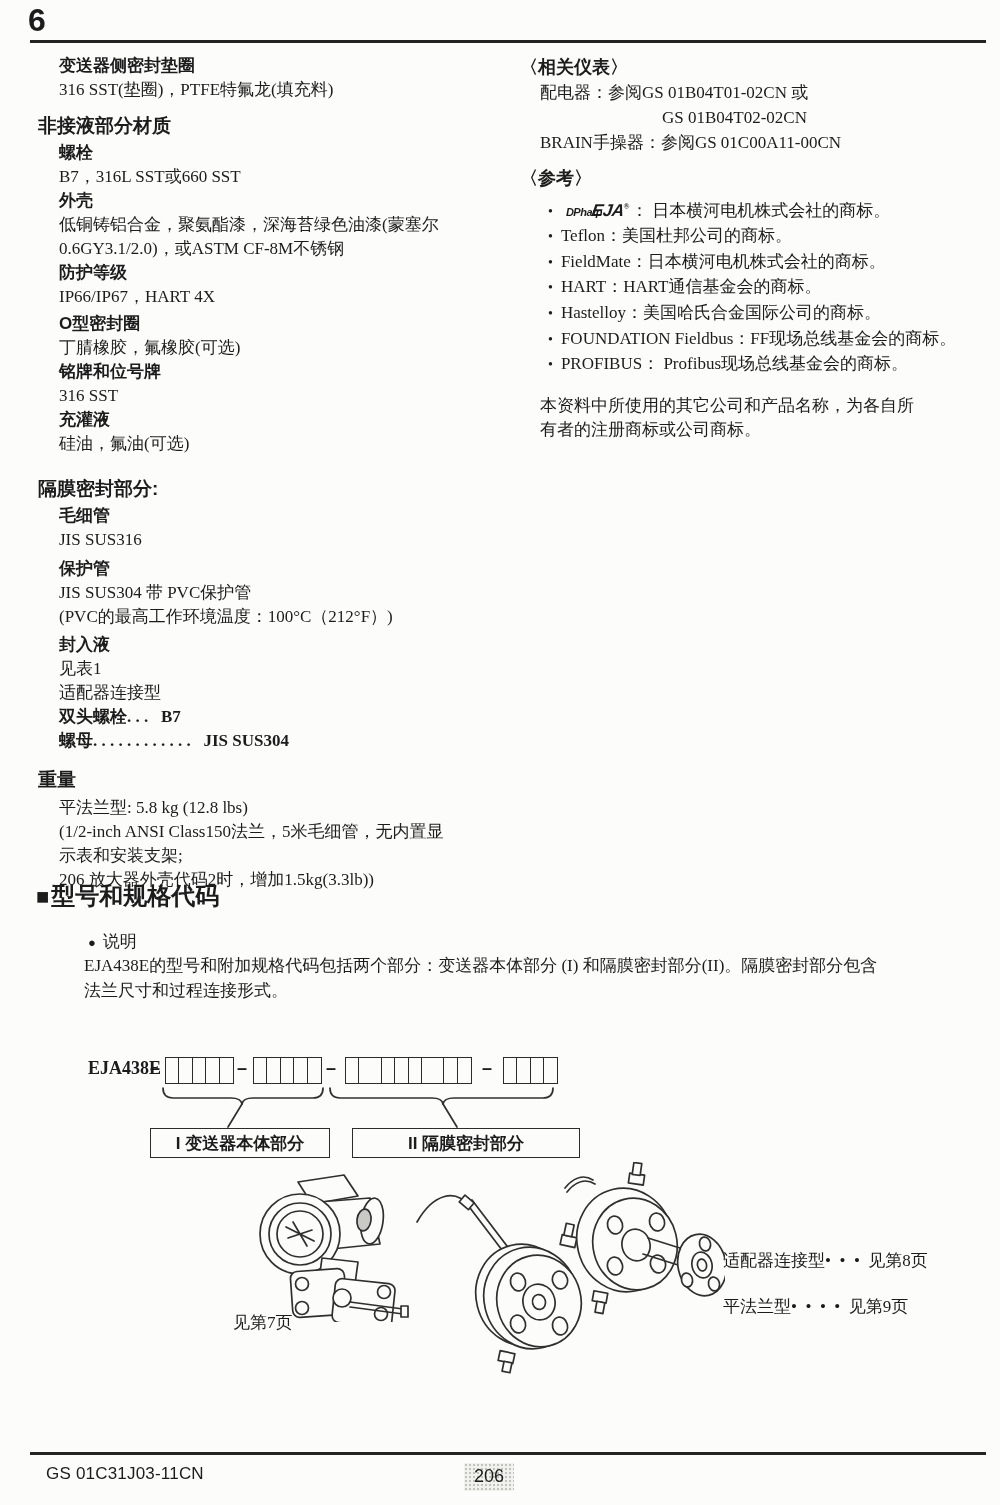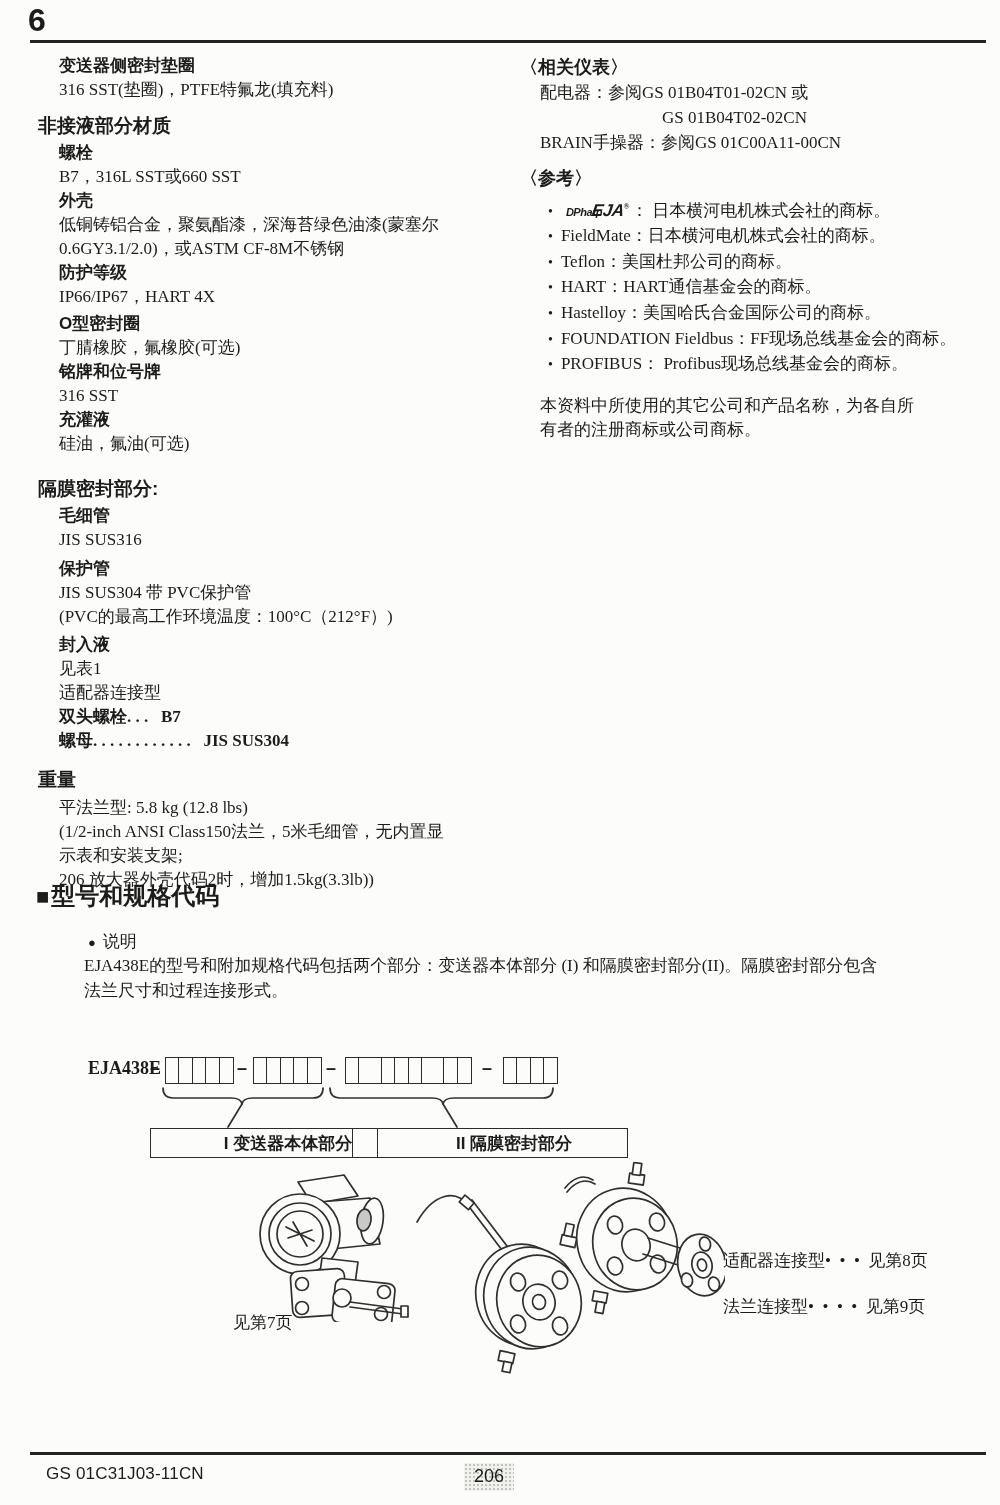--- a/index.html
+++ b/index.html
@@ -61,21 +61,21 @@
   .code-dash{font-family:"Liberation Sans","DejaVu Sans",sans-serif;font-weight:bold;font-size:18px;top:1058px;}
   .d1{left:150px;} .d2{left:237px;} .d3{left:326px;} .d4{left:482px;}
   .cell-group{top:1057px;display:flex;}
   .g1{left:165px;} .g2{left:253px;} .g3{left:345px;} .g4{left:503px;}
   .cell{width:13px;height:25px;border:1.6px solid #2b2b2b;margin-left:-1.6px;background:#fcfcfa;}
   .cell.wide{width:22px;}
   .cell:first-child{margin-left:0;}
 
   .part-box{top:1128px;height:28px;border:1.6px solid #2b2b2b;
     font-family:"Liberation Sans","DejaVu Sans",sans-serif;font-weight:bold;font-size:17px;
-    display:flex;align-items:center;justify-content:center;padding-left:48px;}
+    display:flex;align-items:center;justify-content:center;}
   .part1{left:150px;width:178px;}
   .part2{left:352px;width:226px;}
 
   .caption{font-size:17px;}
   .cap-left{left:233px;top:1311px;}
   .cap-adapter{left:723px;top:1249px;}
   .cap-flange{left:723px;top:1295px;}
 
   svg{display:block;}
   .line-art{stroke:#2f2f2f;fill:none;stroke-width:1.7;stroke-linejoin:round;stroke-linecap:round;}
@@ -131,22 +131,22 @@
     <div class="rc-title">〈相关仪表〉</div>
     <div class="rc-line">配电器：参阅GS 01B04T01-02CN 或</div>
     <div class="rc-line indent">GS 01B04T02-02CN</div>
     <div class="rc-line">BRAIN手操器：参阅GS 01C00A11-00CN</div>
 
     <div class="rc-title" style="margin-top:10px">〈参考〉</div>
     <ul class="rc-bullets">
       <li>
         <span class="bullet-dot">•</span><span class="logo"><span class="lg-small">DPharp</span><span class="lg-big">EJA</span><span class="lg-reg">®</span></span><span>：  日本横河电机株式会社的商标。</span>
       </li>
+      <li><span class="bullet-dot">•</span><span>Teflon：美国杜邦公司的商标。</span></li>
       <li><span class="bullet-dot">•</span><span>FieldMate：日本横河电机株式会社的商标。</span></li>
-      <li><span class="bullet-dot">•</span><span>Teflon：美国杜邦公司的商标。</span></li>
       <li><span class="bullet-dot">•</span><span>HART：HART通信基金会的商标。</span></li>
       <li><span class="bullet-dot">•</span><span>Hastelloy：美国哈氏合金国际公司的商标。</span></li>
       <li><span class="bullet-dot">•</span><span>FOUNDATION Fieldbus：FF现场总线基金会的商标。</span></li>
       <li><span class="bullet-dot">•</span><span>PROFIBUS：  Profibus现场总线基金会的商标。</span></li>
     </ul>
     <div class="rc-note txt">本资料中所使用的其它公司和产品名称，为各自所
 有者的注册商标或公司商标。</div>
   </div>
 
   <div class="abs model-title">
@@ -265,19 +265,19 @@
     <ellipse class="line-art fill-w" cx="290" cy="82" rx="5.5" ry="7" transform="rotate(-12 290 82)"></ellipse>
     <ellipse class="line-art fill-w" cx="272" cy="118" rx="5.5" ry="7" transform="rotate(-12 272 118)"></ellipse>
     <ellipse class="line-art fill-w" cx="299" cy="122" rx="5.5" ry="7" transform="rotate(-12 299 122)"></ellipse>
 
     <rect class="line-art fill-w" x="178" y="130" width="14" height="10" transform="rotate(10 185 135)"></rect>
     <rect class="line-art fill-w" x="181" y="140" width="8" height="11" transform="rotate(10 185 145)"></rect>
   </svg>
 
   <div class="abs caption cap-left">见第7页</div>
   <div class="abs caption cap-adapter pre">适配器连接型•  •  •  见第8页</div>
-  <div class="abs caption cap-flange pre">法兰连接型•  •  •  •  见第9页</div>
+  <div class="abs caption cap-flange pre">平法兰型•  •  •  •  见第9页</div>
 
   <div class="abs rule bottom"></div>
   <div class="abs doc-id sans">GS 01C31J03-11CN</div>
   <div class="abs page-badge sans">206</div>
 
 </div>
 
 </body></html>

